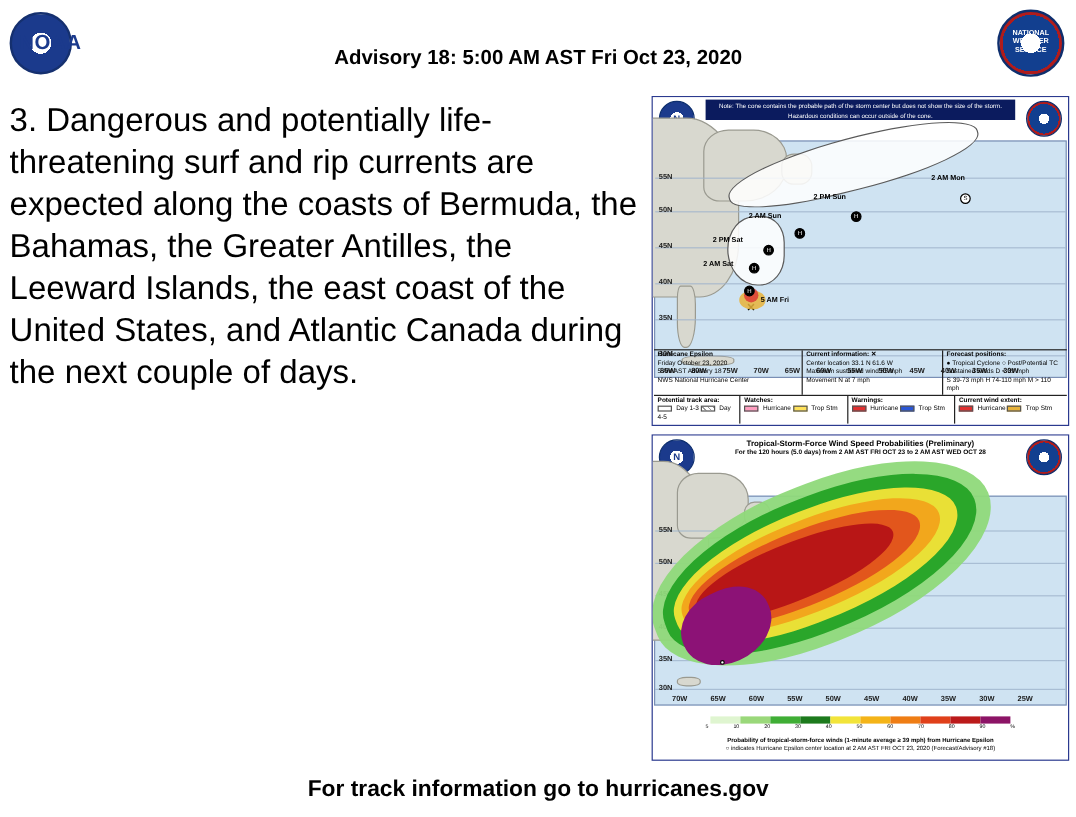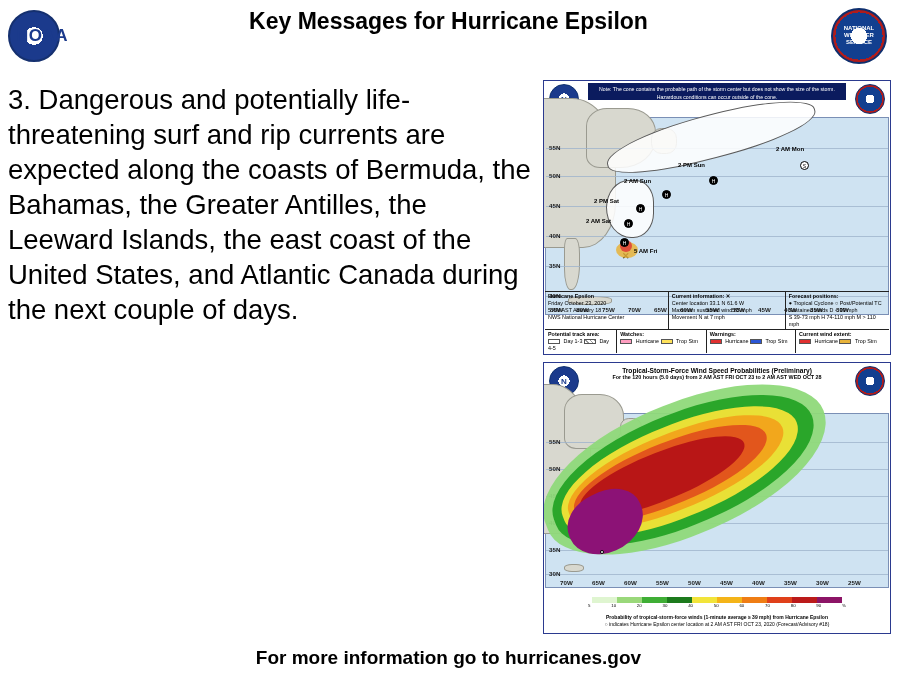--- a/index.html
+++ b/index.html
@@ -158,21 +158,21 @@
   }
 </style>
 </head>
 <body>
 
 <div class="header">
   <div class="noaa-logo">
     <div class="bird">NOAA</div>
     <div class="arc"></div>
   </div>
-  <div class="title">Key Messages for Hurricane Epsilon</div>
+  <div class="subtitle">Advisory 18:  5:00 AM AST Fri Oct 23, 2020</div>
   <div class="nws-logo">
     <div class="txt">NATIONAL WEATHER SERVICE</div>
   </div>
 </div>
 
 <div class="message">3. Dangerous and potentially life-threatening surf and rip currents are expected along the coasts of Bermuda, the Bahamas, the Greater Antilles, the Leeward Islands, the east coast of the United States, and Atlantic Canada during the next couple of days.</div>
 
 <div class="panel" id="cone-panel">
 
   <div class="map-top-banner">
@@ -412,13 +412,13 @@
       <span>%</span>
     </div>
   </div>
 
   <div class="prob-caption">
     <div style="font-weight:bold;">Probability of tropical-storm-force winds (1-minute average ≥ 39 mph) from Hurricane Epsilon</div>
     <div>○ indicates Hurricane Epsilon center location at 2 AM AST FRI OCT 23, 2020 (Forecast/Advisory #18)</div>
   </div>
 </div>
 
-<div class="footer">For more information go to hurricanes.gov</div>
+<div class="footer">For track information go to hurricanes.gov</div>
 
 </body></html>

